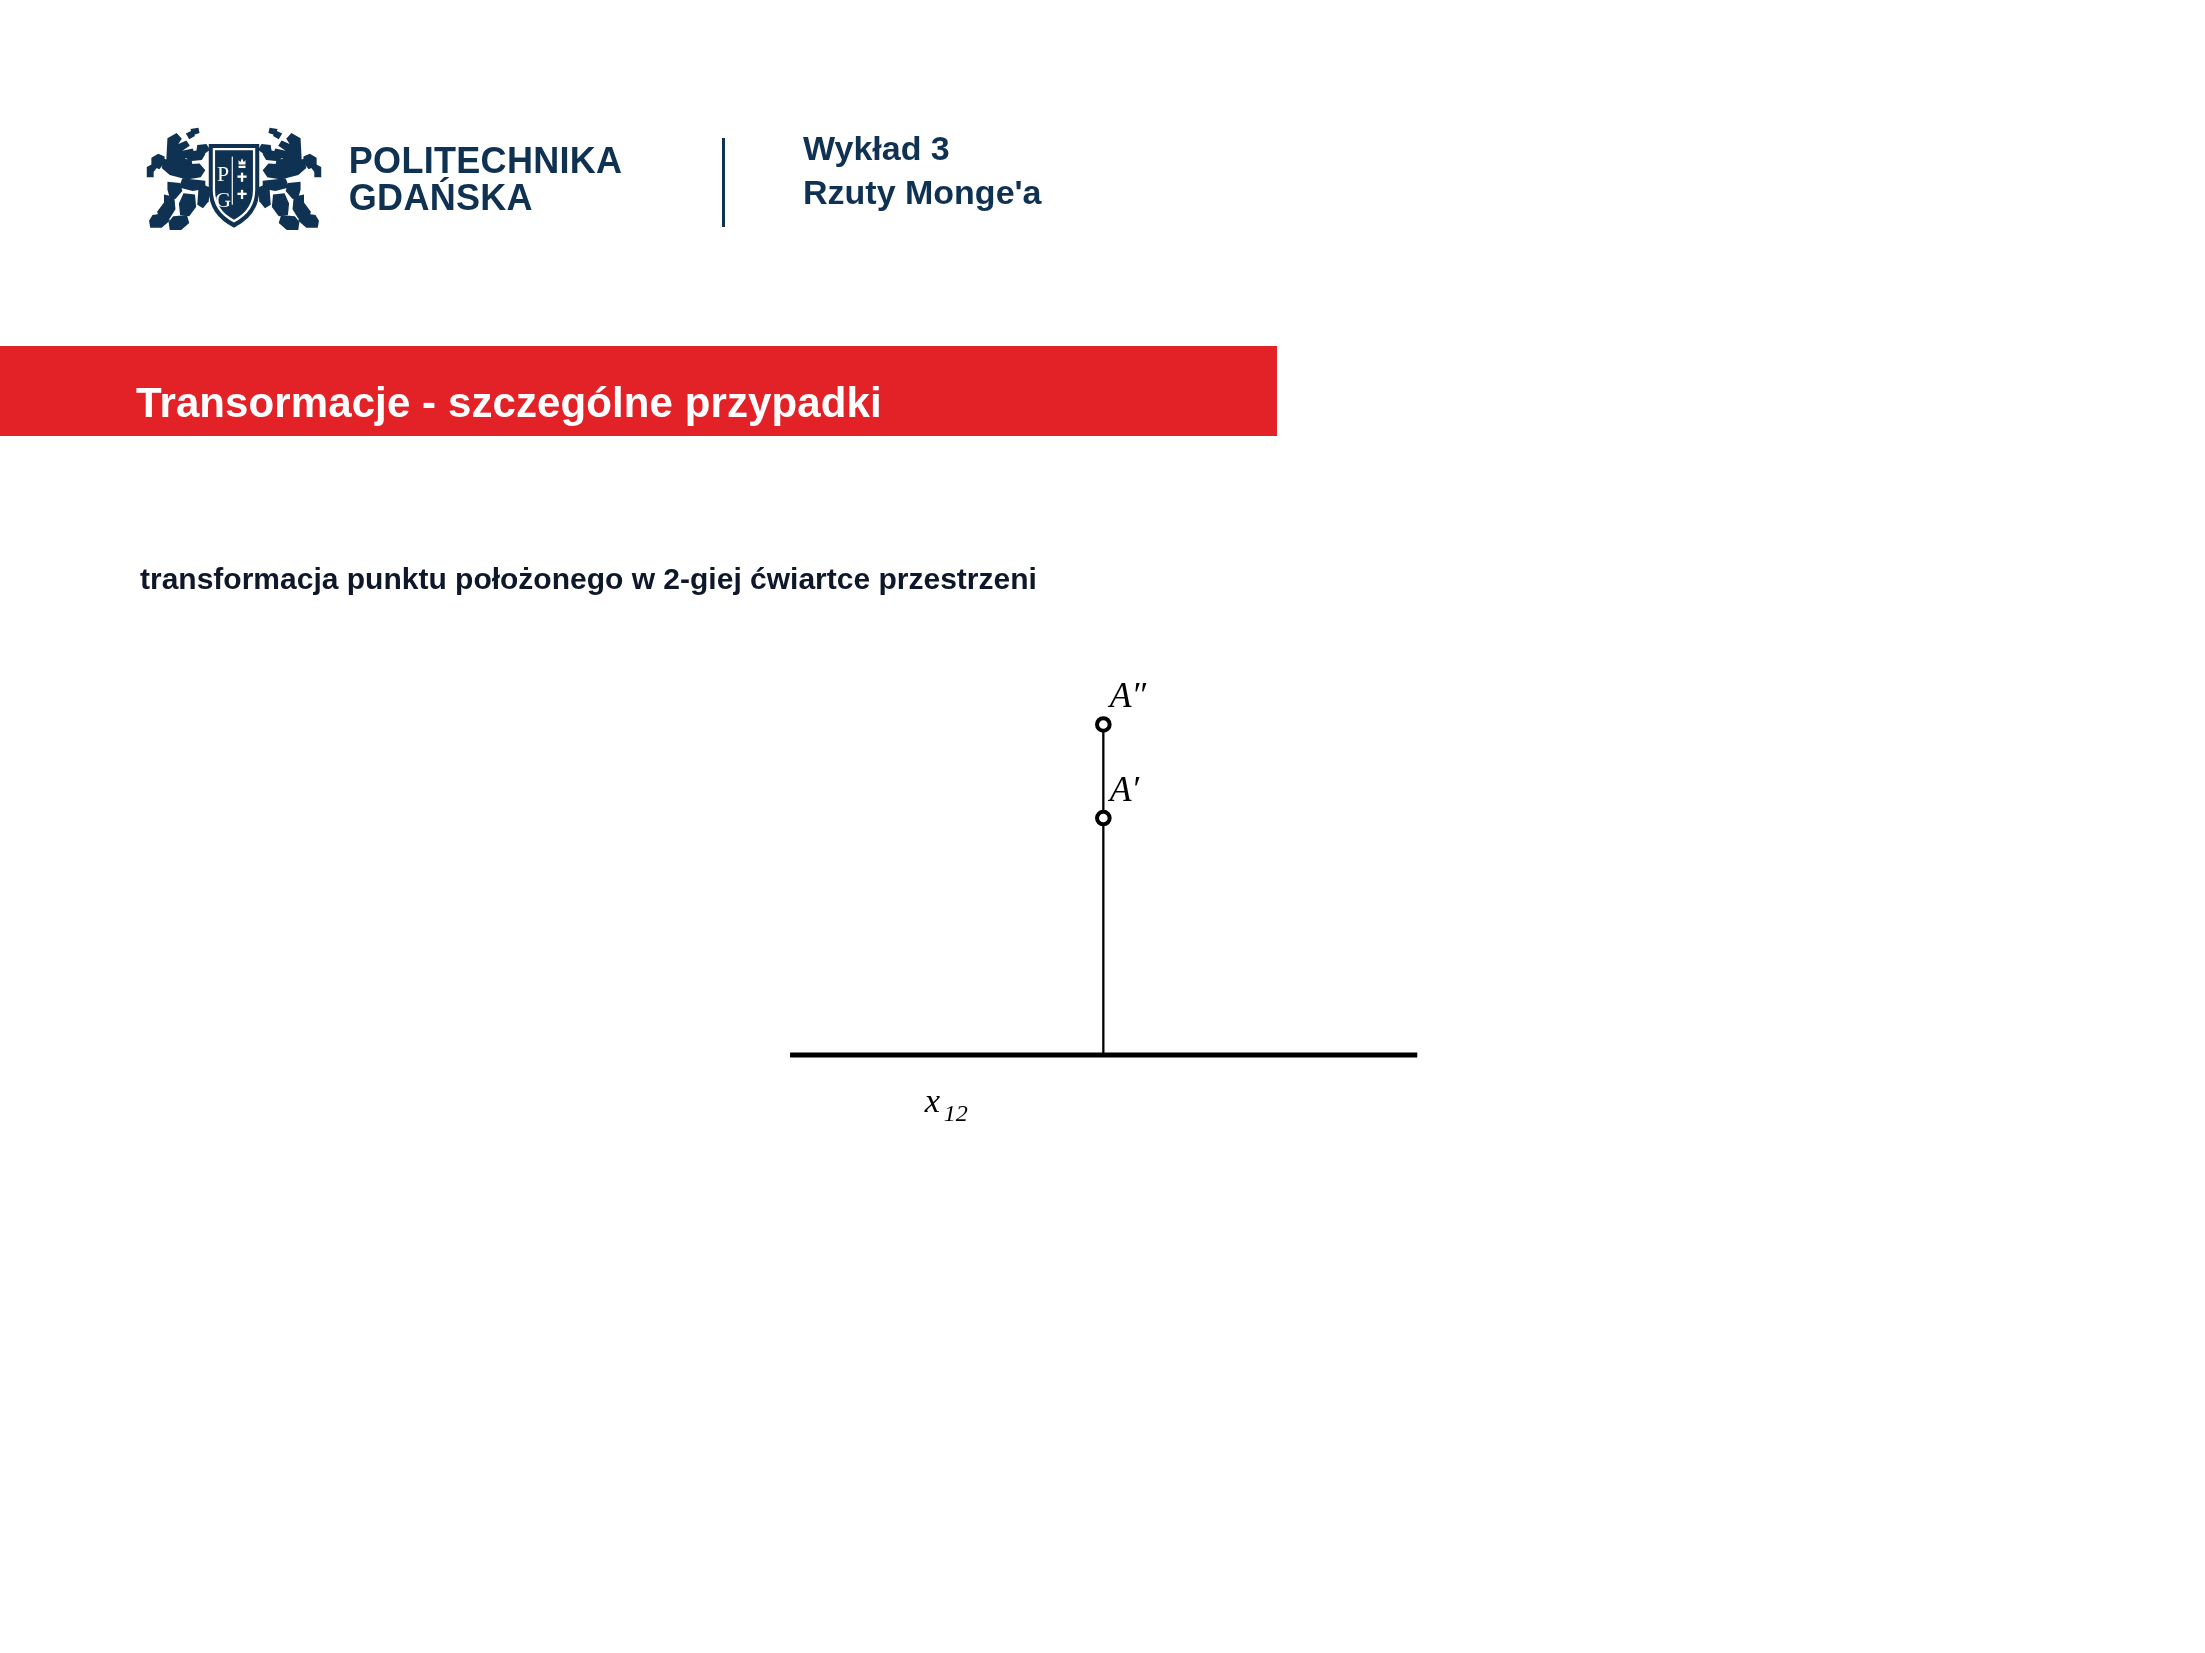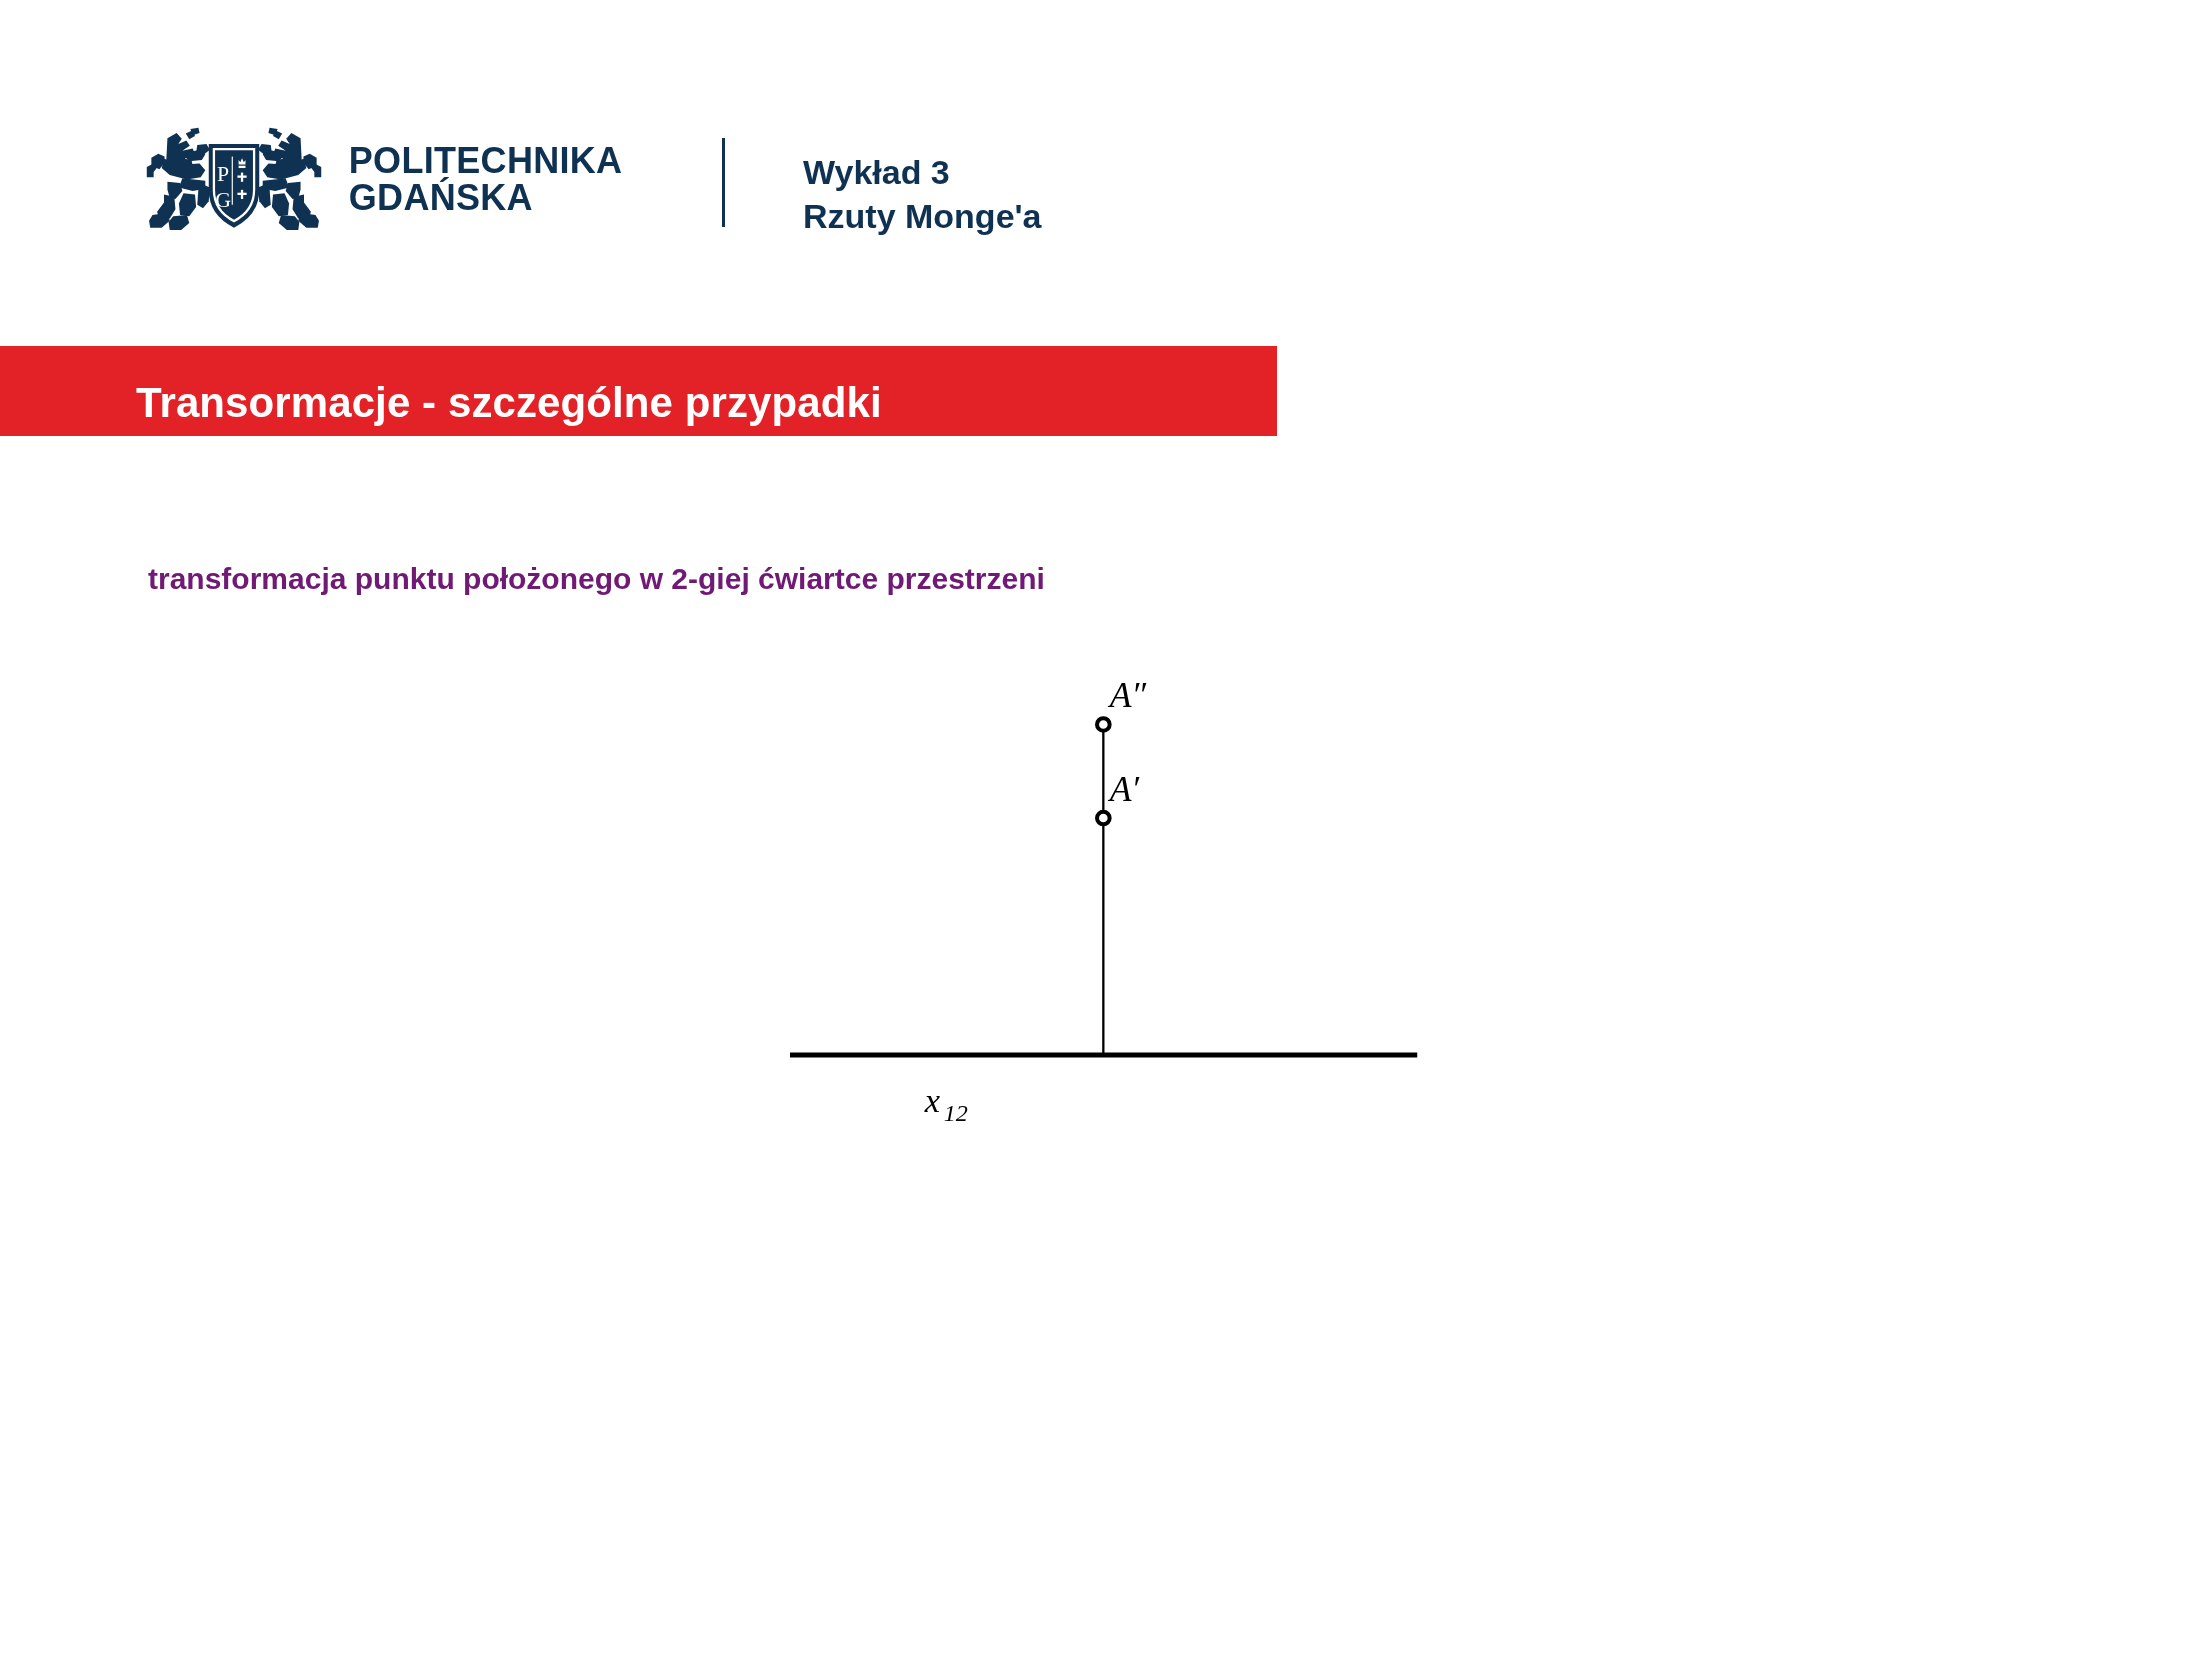--- a/index.html
+++ b/index.html
@@ -72,21 +72,20 @@
 
   .lecture-block {
     position: absolute;
     left: 803px;
     top: 127px;
     color: #0F3152;
     font-weight: bold;
     font-size: 34px;
     line-height: 1.28;
     white-space: nowrap;
-    margin-top: 24px;
   }
   .lecture-block span { display: block; }
 
   
   .title-banner {
     position: absolute;
     left: 0;
     top: 346px;
     width: 1277px;
     height: 90px;
@@ -102,23 +101,23 @@
     color: #ffffff;
     font-size: 42px;
     font-weight: bold;
     letter-spacing: 0.1px;
     white-space: nowrap;
   }
 
   
   .subtitle {
     position: absolute;
-    left: 148px;
+    left: 140px;
     top: 562px;
-    color: #701a75;
+    color: #0f172a;
     font-size: 30px;
     font-weight: bold;
     white-space: nowrap;
   }
 
   
   .diagram {
     position: absolute;
     left: 735px;
     top: 643px;

